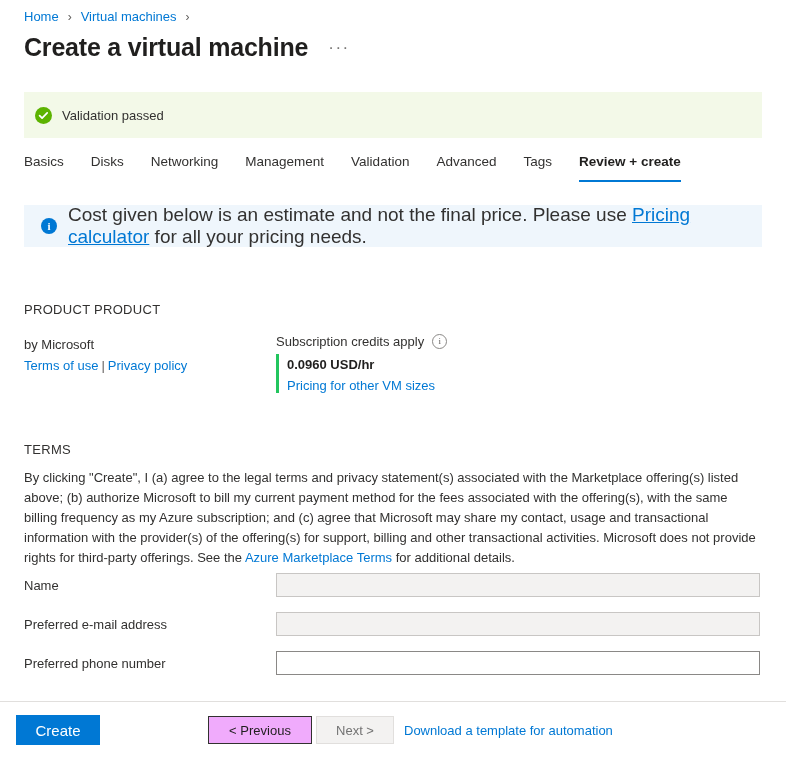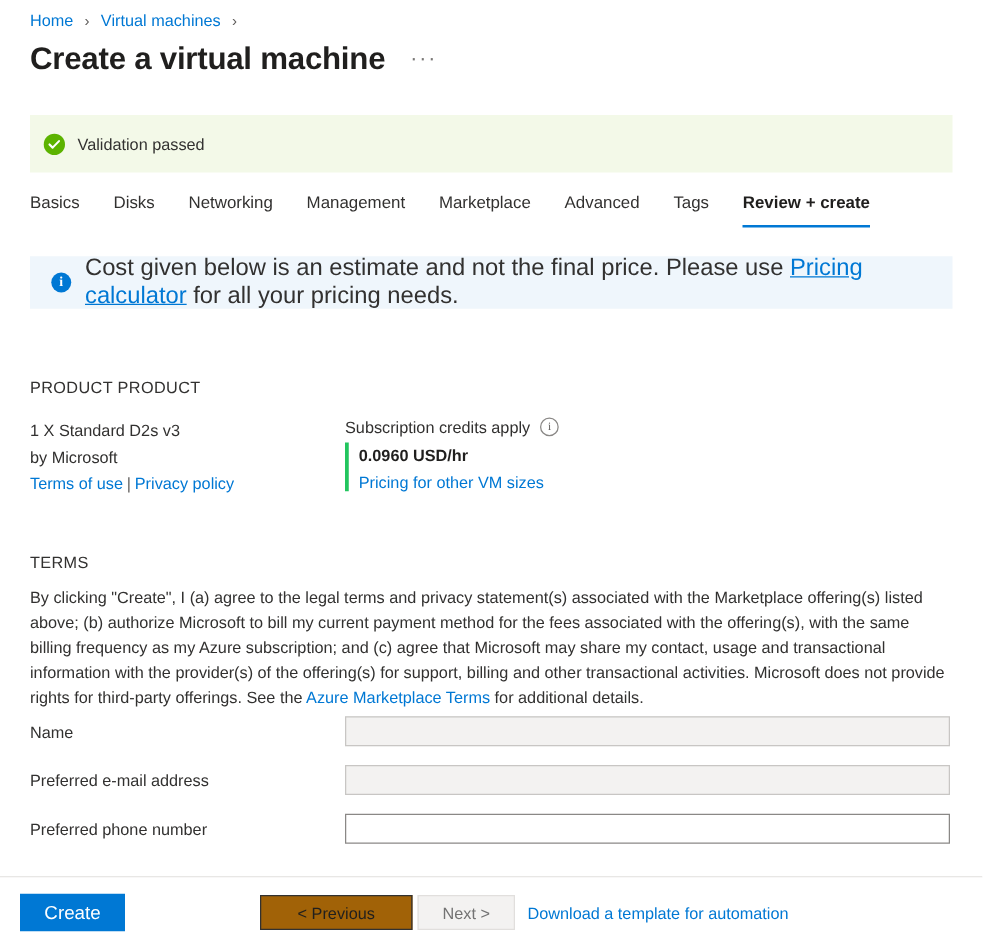--- a/index.html
+++ b/index.html
@@ -303,23 +303,23 @@
     height: 30px;
     background: #0078d4;
     color: #ffffff;
     border: none;
     font-family: "Liberation Sans", sans-serif;
     font-size: 15px;
     cursor: pointer;
   }
   .btn-prev {
     margin-left: 108px;
-    width: 122px;
+    width: 104px;
     height: 28px;
-    background: #a16207;
+    background: #f0abfc;
     color: #201f1e;
     border: 1px solid #323130;
     font-family: "Liberation Sans", sans-serif;
     font-size: 13px;
     cursor: pointer;
   }
   .btn-next {
     margin-left: 4px;
     width: 78px;
     height: 28px;
@@ -360,39 +360,38 @@
     </svg>
   </span>
   <span class="validation-text">Validation passed</span>
 </div>
 
 <div class="tabs">
   <div class="tab">Basics</div>
   <div class="tab">Disks</div>
   <div class="tab">Networking</div>
   <div class="tab">Management</div>
-  <div class="tab">Marketplace</div>
+  <div class="tab">Validation</div>
   <div class="tab">Advanced</div>
   <div class="tab">Tags</div>
   <div class="tab active">Review + create</div>
 </div>
 
 <div class="info-banner">
   <span class="info-icon">i</span>
   <span class="info-text">
     <span>Cost given below is an estimate and not the final price. Please use</span>
     <a class="inline-link">Pricing calculator</a>
     <span>for all your pricing needs.</span>
   </span>
 </div>
 
 <div class="section-head" id="product-details-head">PRODUCT PRODUCT</div>
 
 <div class="product-left">
-  <div>1 X Standard D2s v3</div>
   <div>by Microsoft</div>
   <div>
     <a class="inline-link-plain">Terms of use</a><span class="muted-sep">|</span><a class="inline-link-plain">Privacy policy</a>
   </div>
 </div>
 
 <div class="product-right">
   <div class="credits-row">
     <span>Subscription credits apply</span>
     <span class="info-outline-icon">i</span>

